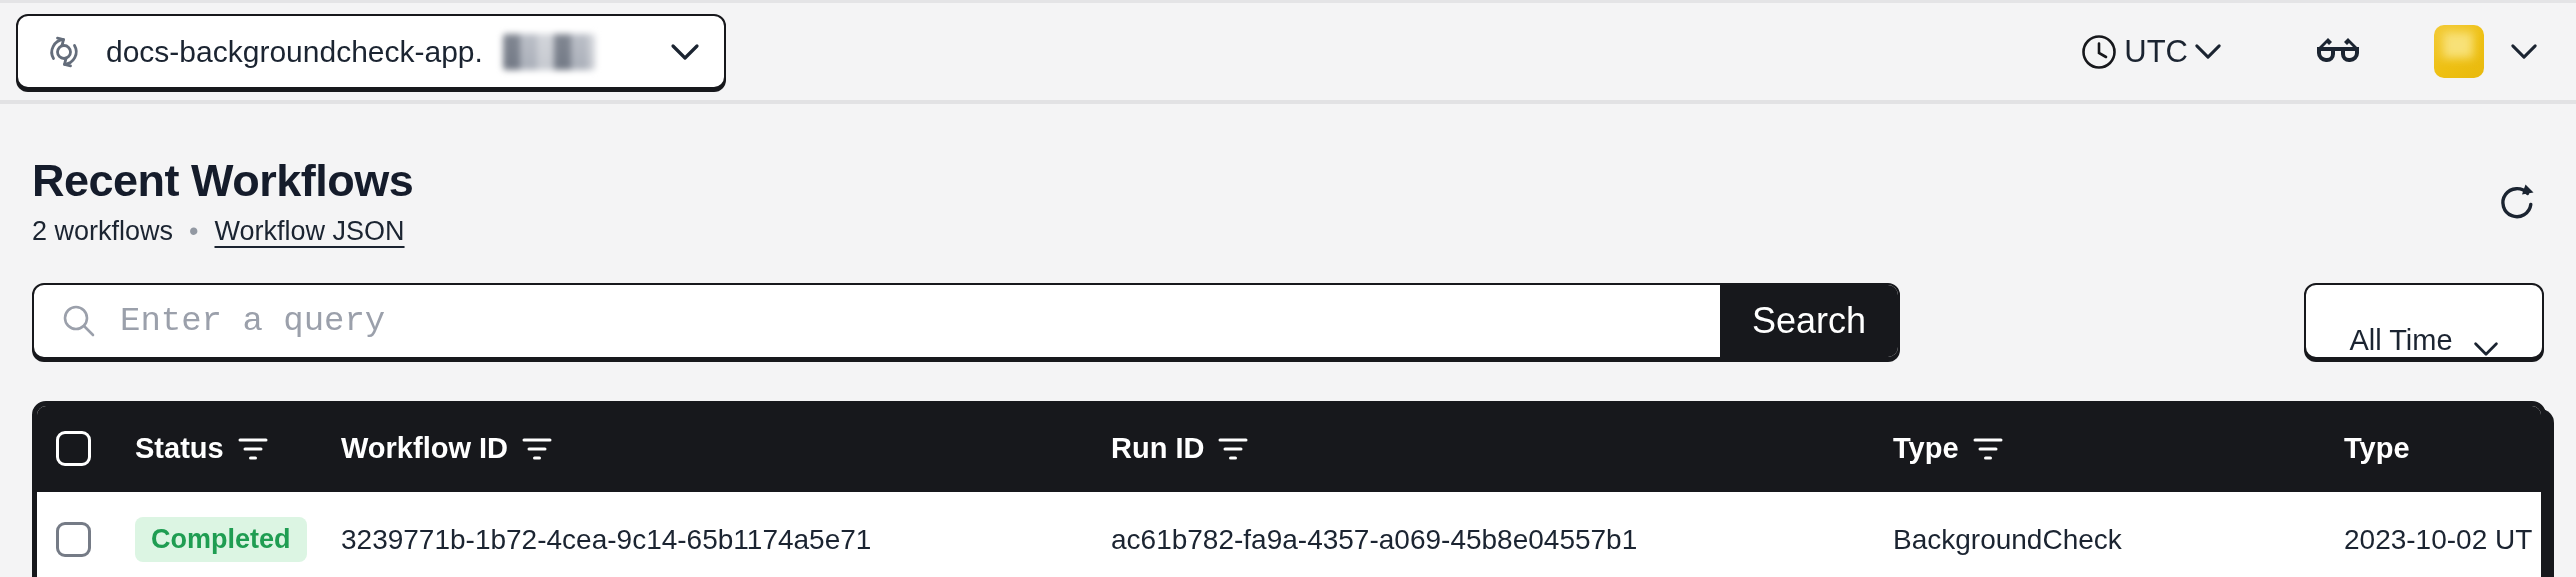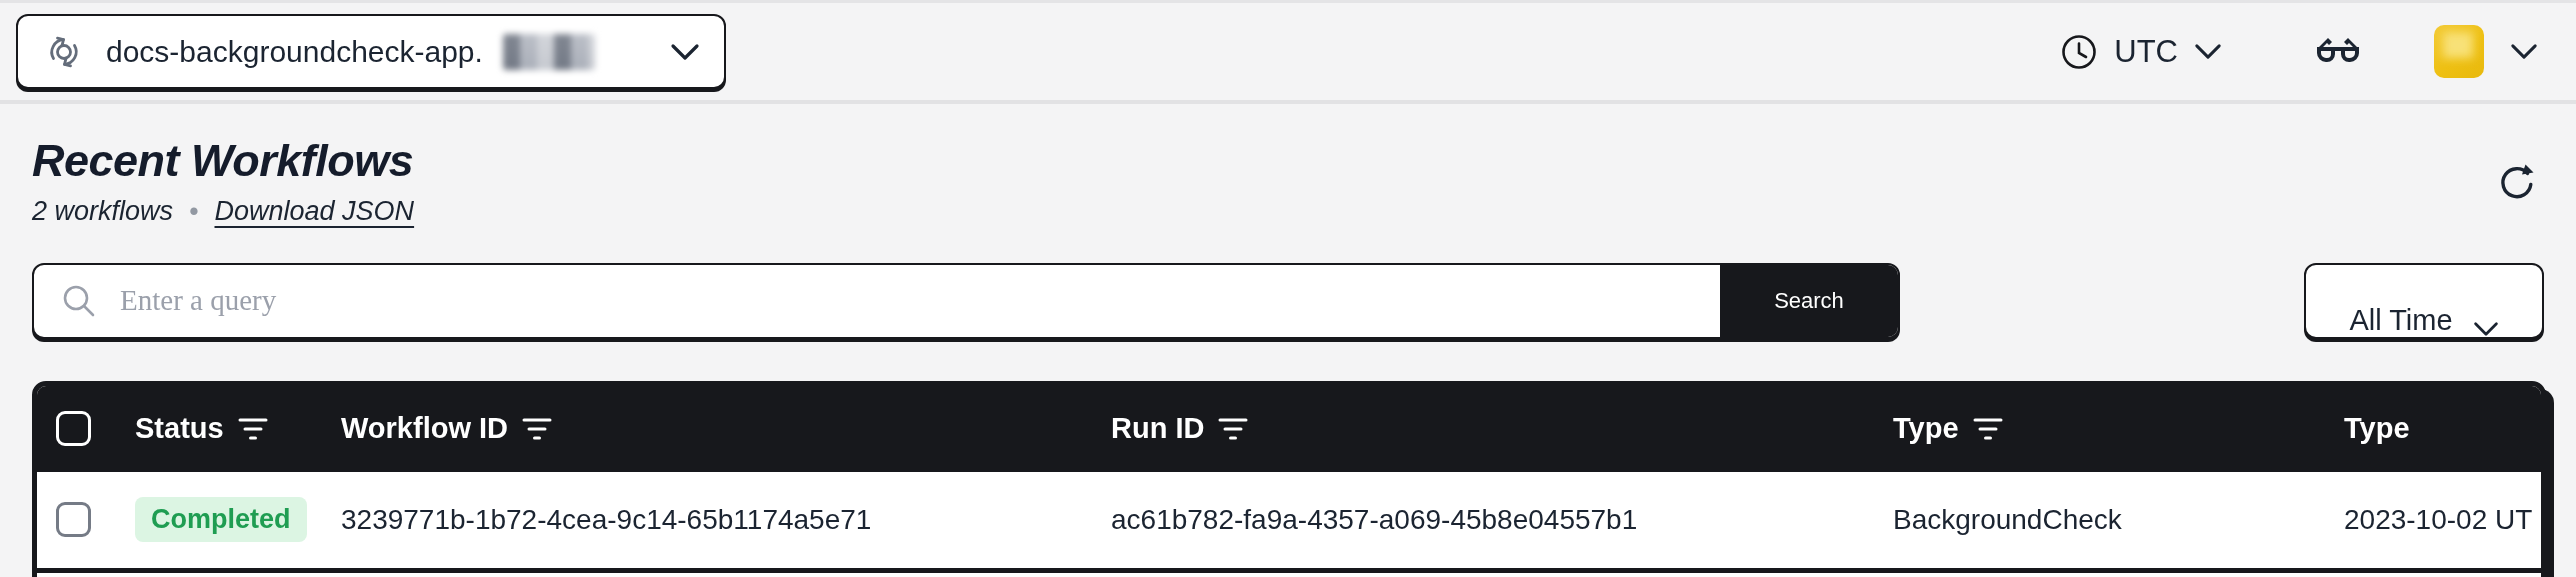--- a/index.html
+++ b/index.html
@@ -33,62 +33,62 @@
   .ns-label { font-size: 30px; font-weight: 500; white-space: nowrap; color:#1b2431; }
   .redacted {
     width: 92px; height: 36px; border-radius: 3px;
     background:
       repeating-linear-gradient(90deg, rgba(72,80,94,.55) 0 17px, rgba(172,177,187,.45) 17px 34px, rgba(221,223,227,.55) 34px 51px),
       linear-gradient(#c7cad1, #a9aeb8);
     filter: blur(3px);
   }
   .ns-select .chev { margin-left: auto; }
   .topbar-right { margin-left: auto; display: flex; align-items: center; }
-  .tz-select { display: flex; align-items: center; gap: 16px; cursor: pointer; }
+  .tz-select { display: flex; align-items: center; gap: 6px; cursor: pointer; }
   .tz-label { font-size: 31px; font-weight: 500; }
   .glasses-btn { margin-left: 92px; display:flex; align-items:center; cursor: pointer; }
   .avatar-menu { margin-left: 72px; display: flex; align-items: center; gap: 26px; cursor: pointer; }
   .avatar {
     width: 50px; height: 53px; border-radius: 10px;
     background: linear-gradient(140deg, #f3ca35 0%, #eec013 55%, #e8b90d 100%);
     position: relative; overflow: hidden;
   }
   .avatar::after {
     content:""; position:absolute; left:9px; top:7px; width:30px; height:26px;
     background:#f8e178; filter: blur(5px);
   }
   
   .content { padding: 0 32px; }
-  .page-head { margin-top: 32px; display: flex; justify-content: space-between; align-items: center; font-style: italic; }
+  .page-head { margin-top: 52px; display: flex; justify-content: space-between; align-items: center; }
   .page-title { font-size: 45px; font-weight: 600; color: #151c2b; letter-spacing: -0.5px; line-height: 1.1; }
   .sub-line { margin-top: 10px; display: flex; align-items: center; gap: 16px; font-size: 27px; }
   .dot { color: #9298a2; font-size: 27px; }
   .dl-link { color: #1b2431; text-decoration: underline; text-underline-offset: 6px; text-decoration-thickness: 2px; cursor: pointer; font-weight: 500; }
   .refresh-btn { width: 54px; height: 54px; display: flex; align-items: center; justify-content: center; cursor: pointer; background: transparent; border: none; }
   
   .search-row { margin-top: 36px; display: flex; align-items: center; }
   .search-box {
     width: 1868px; height: 76px;
     background: #fff;
     border: 2.5px solid var(--dark, #17181c);
     border-radius: 12px;
     box-shadow: 0 3px 0 var(--dark, #17181c);
     display: flex; align-items: stretch; overflow: hidden;
   }
   .search-icon-wrap { display: flex; align-items: center; padding-left: 26px; }
   .search-input {
     flex: 1; border: none; outline: none; background: transparent;
-    font-size: 29px; padding: 4px 22px; color: #1b2431;
-    font-family: Liberation Serif, serif;
+    font-size: 34px; padding: 4px 22px; color: #1b2431;
+    font-family: Liberation Mono, monospace;
   }
   .search-input::placeholder { color: #9ba0ab; }
   .search-btn {
     width: 178px; border: none; cursor: pointer;
     background: var(--dark, #17181c); color: #fff;
-    font-size: 22px; font-weight: 500;
+    font-size: 36px; font-weight: 500;
     font-family: "Liberation Sans", sans-serif;
   }
   .time-select {
     margin-left: auto; width: 240px; height: 76px;
     background: #fff;
     border: 2.5px solid var(--dark, #17181c);
     border-radius: 12px;
     box-shadow: 0 3px 0 var(--dark, #17181c);
     display: flex; align-items: flex-end; justify-content: center; gap: 20px;
     font-size: 29px; font-weight: 500; cursor: pointer;
@@ -192,21 +192,21 @@
   </div>
 
   <div class="content">
 
     <div class="page-head">
       <div>
         <h1 class="page-title">Recent Workflows</h1>
         <div class="sub-line">
           <span>2 workflows</span>
           <span class="dot">•</span>
-          <a class="dl-link">Download JSON</a>
+          <a class="dl-link">Workflow JSON</a>
         </div>
       </div>
       <button class="refresh-btn">
         <span>
           <svg width="42" height="42" viewBox="0 0 42 42" fill="none">
             <path d="M31.5 13.5 A 14 14 0 1 0 34.8 24.5" stroke="#1b2431" stroke-width="3.4" stroke-linecap="round"></path>
             <polygon points="29.5,4.5 37.5,12.5 26,14.5" fill="#1b2431"></polygon>
           </svg>
         </span>
       </button>

